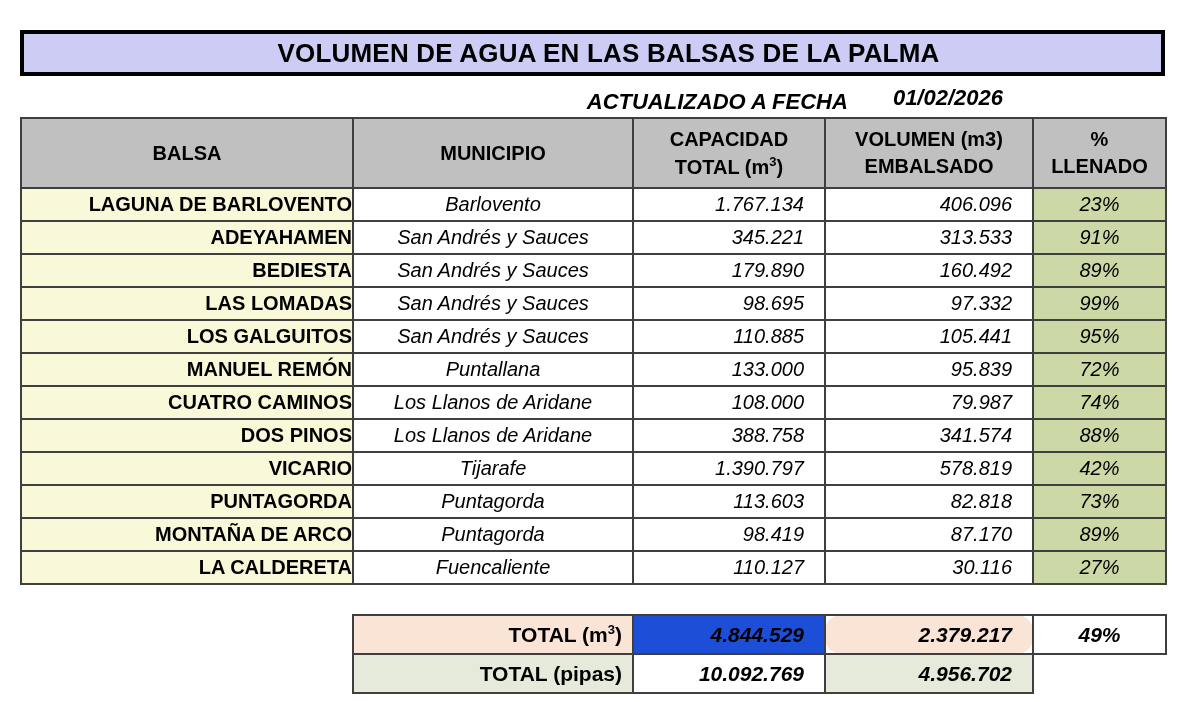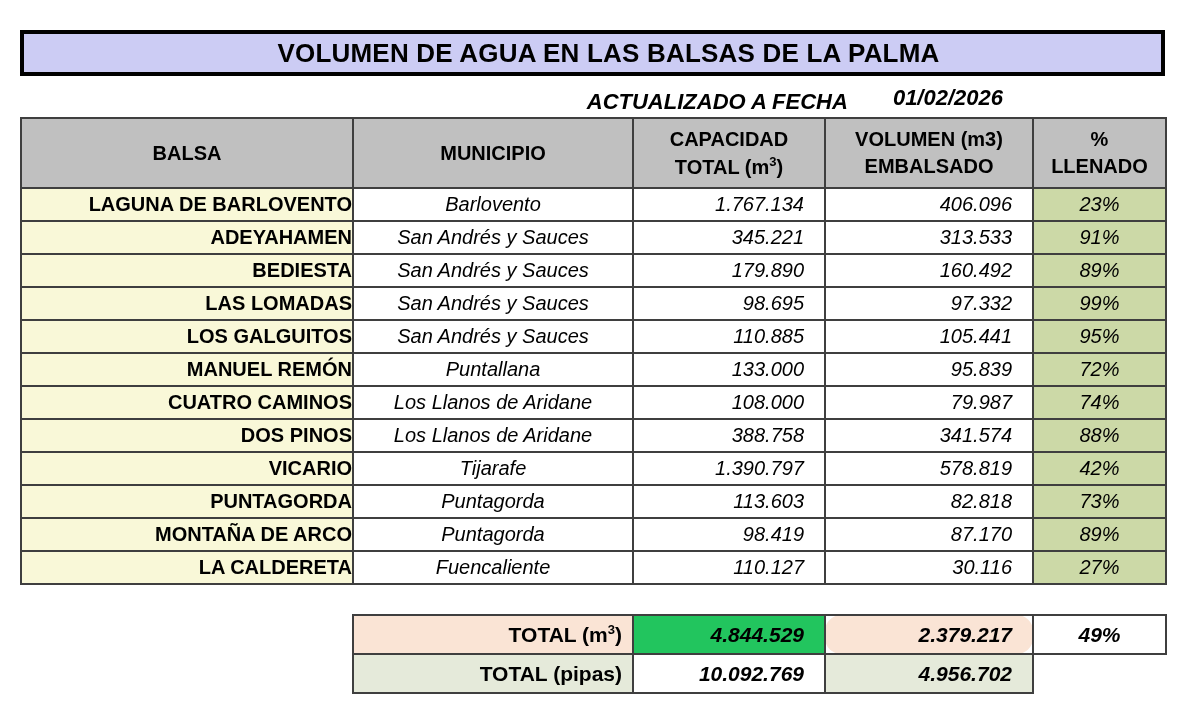--- a/index.html
+++ b/index.html
@@ -163,21 +163,21 @@
     font-style: italic;
     white-space: nowrap;
   }
   .t-pct {
     text-align: center;
     font-weight: bold;
     font-style: italic;
     background: #ffffff;
   }
   .row-m3 .t-lbl   { background: #fae4d5; }
-  .row-m3 .t-cap   { background: #22c55e; }
+  .row-m3 .t-cap   { background: #1d4ed8; }
   .row-m3 .t-vol   { background: #fae4d5; border-radius: 16px; }
   .row-pipas .t-lbl { background: #e5eada; }
   .row-pipas .t-cap { background: #ffffff; }
   .row-pipas .t-vol { background: #e5eada; }
   .no-cell { border: none !important; background: transparent !important; }
 </style>
 </head>
 <body>
 
 <div class="sheet">

